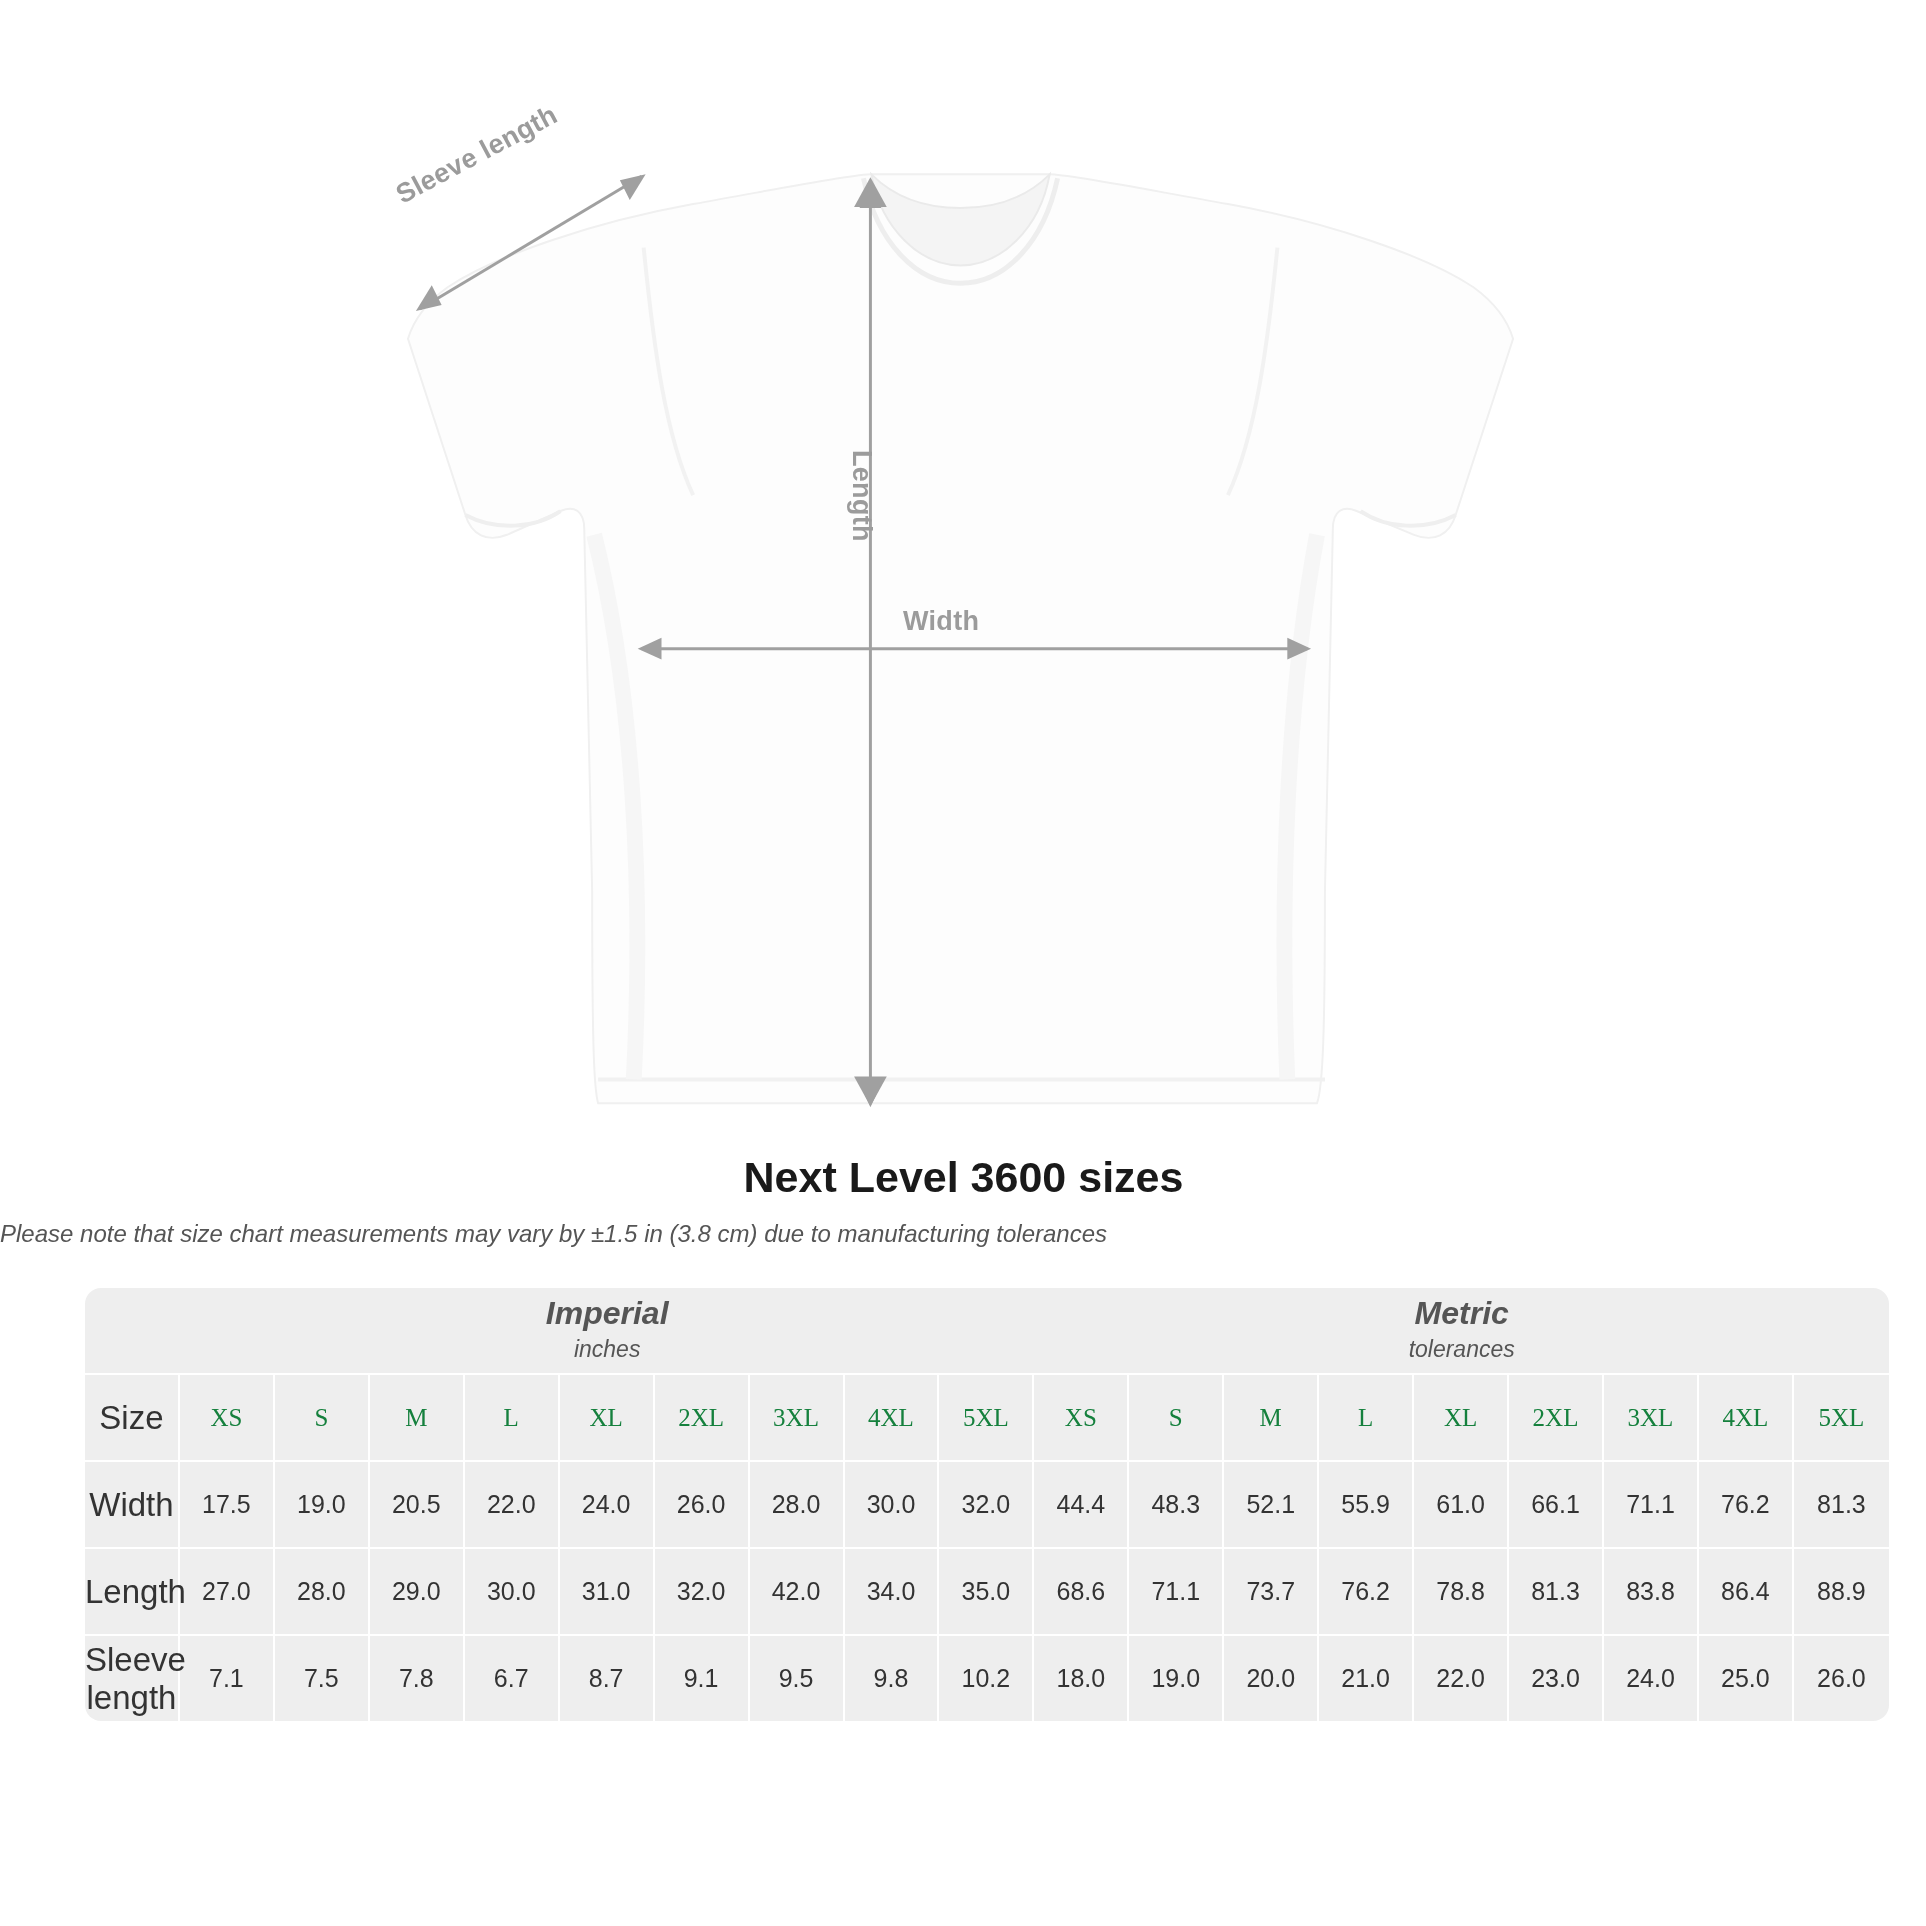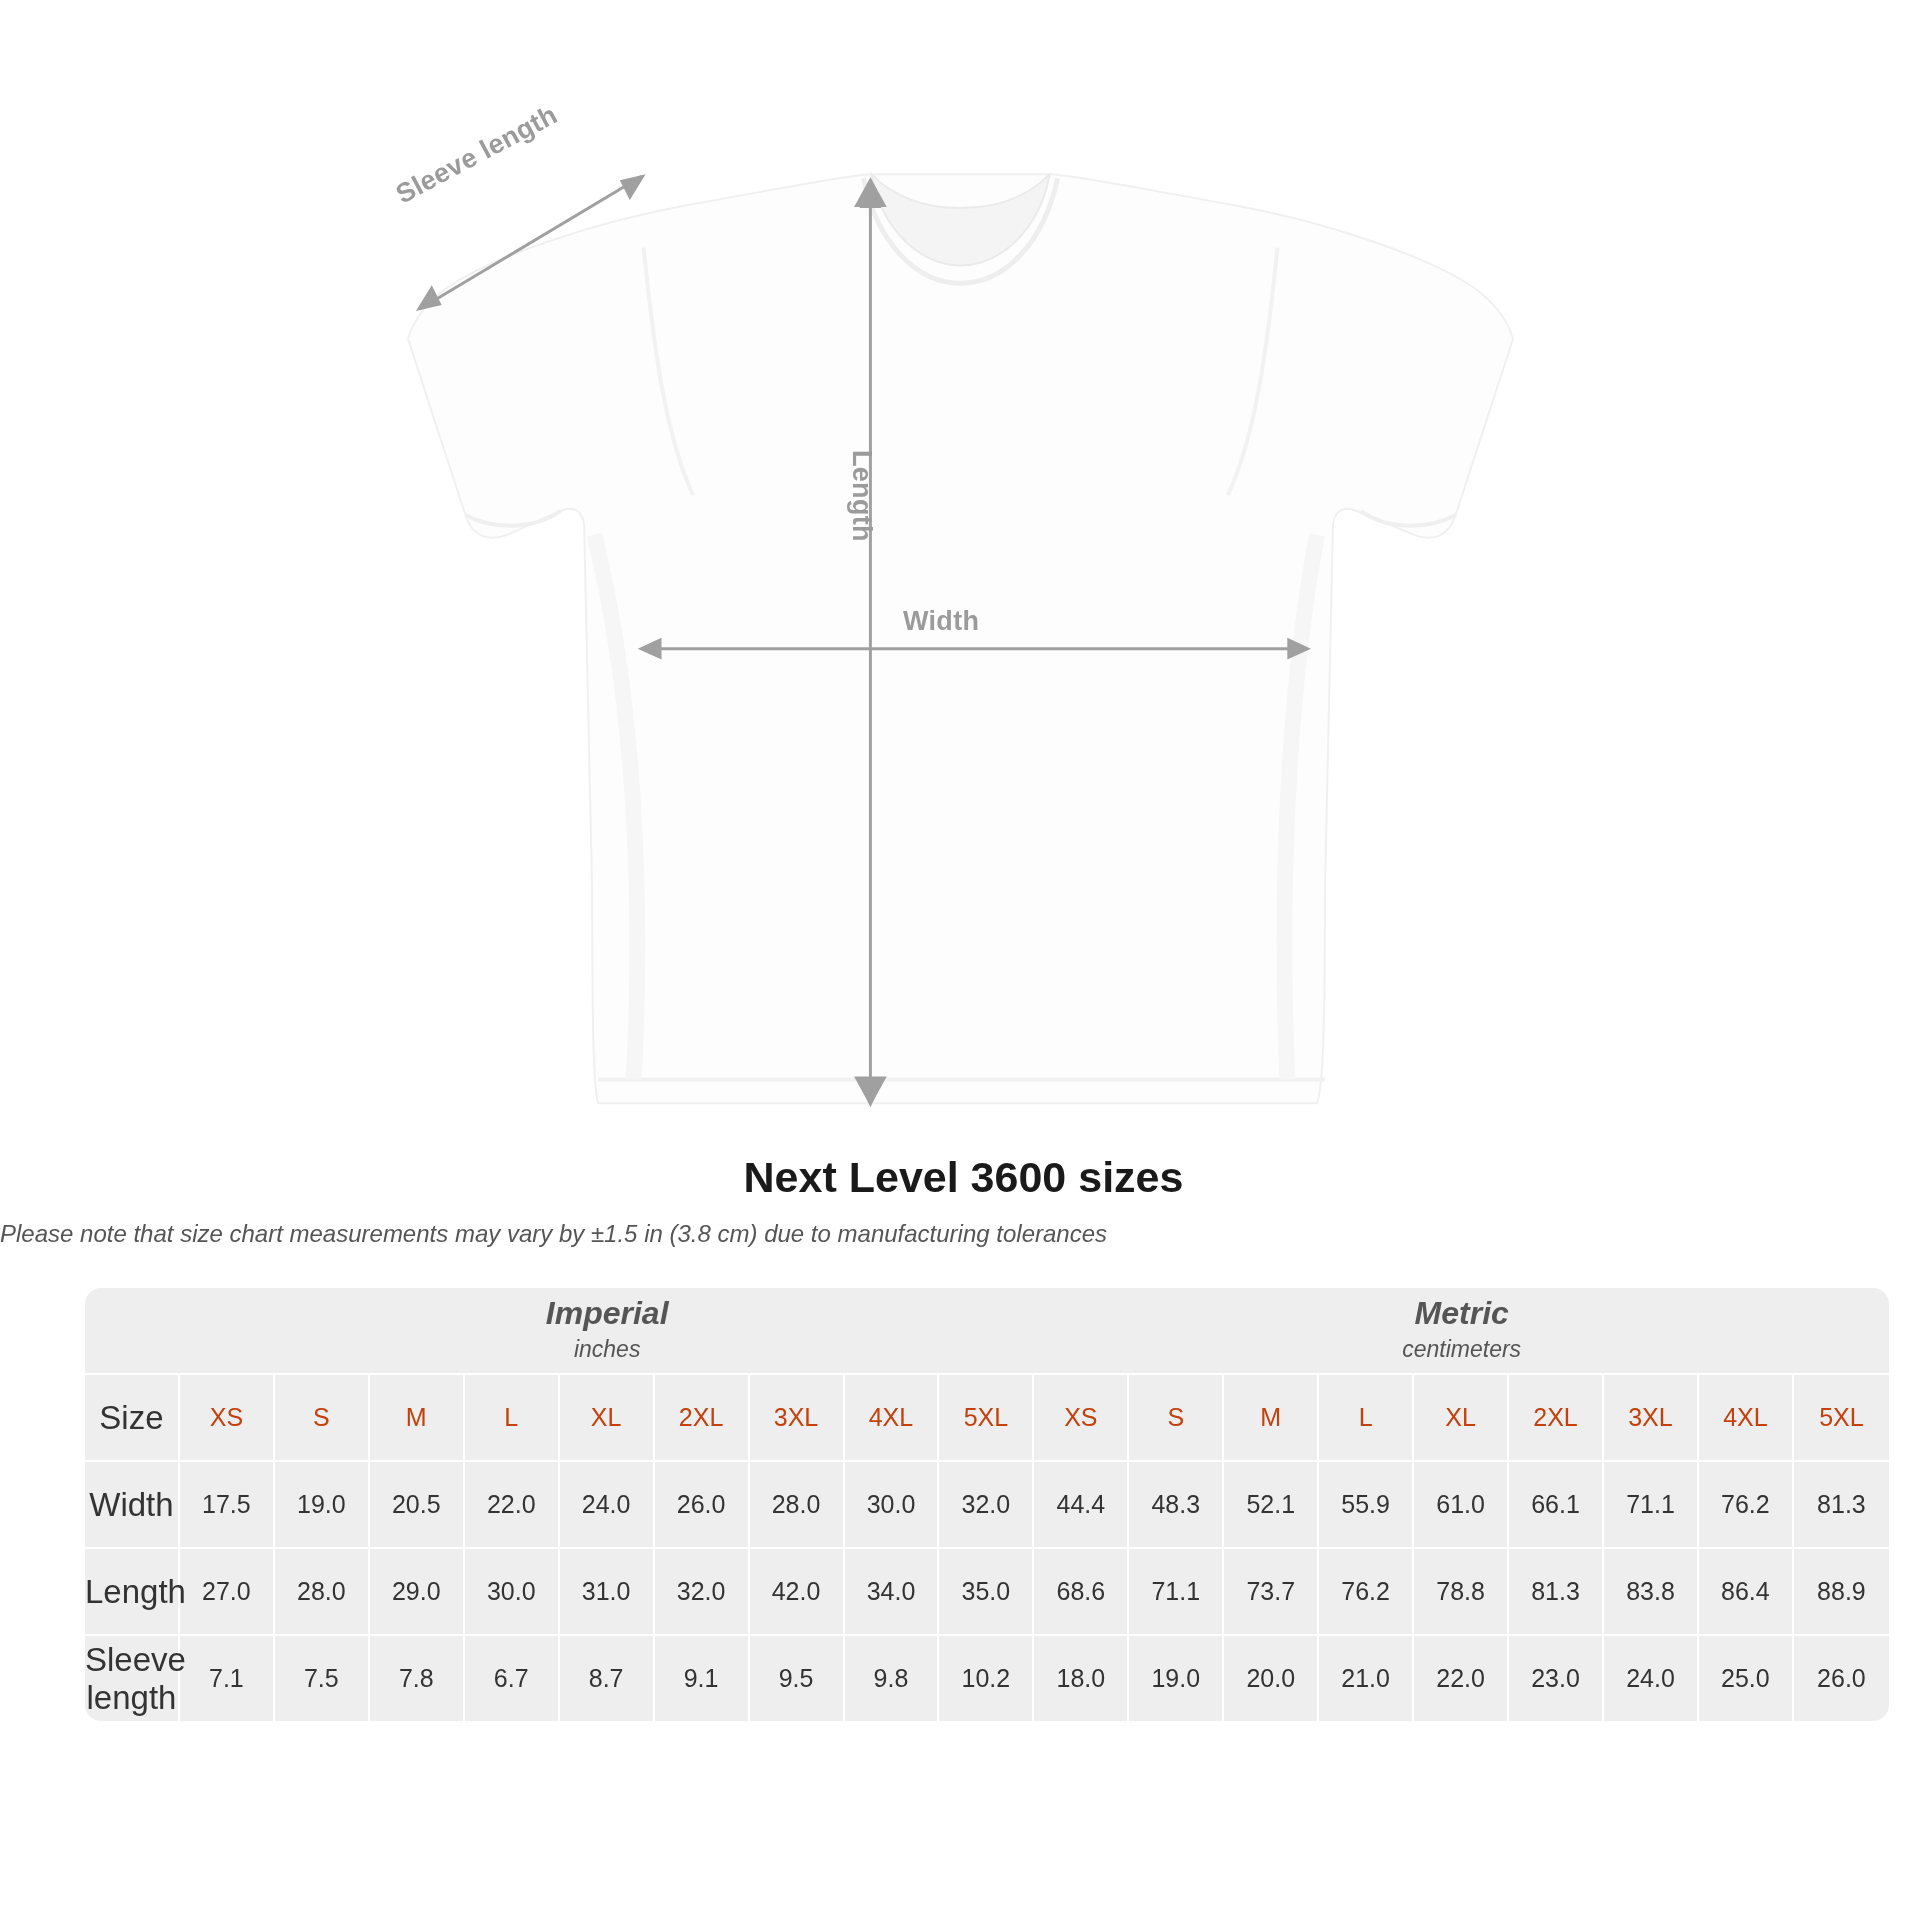--- a/index.html
+++ b/index.html
@@ -125,22 +125,23 @@
   table.size-table tr:last-child td:first-child  { border-bottom-left-radius: 16px; }
   table.size-table tr:last-child td:last-child   { border-bottom-right-radius: 16px; }
 
   .row-head {
     font-weight: bold;
     color: #333333;
     font-size: 33px;
   }
   .col-head {
     font-weight: bold;
-    color: #c2410c;
+    color: #15803d;
     font-size: 25px;
+    font-family: Liberation Serif, serif;
   }
   .val-cell { color: #333333; }
   .row-alt td { background: #f7f7f7; }
 </style>
 </head>
 <body>
 
 <div class="illustration">
 
   <svg class="shirt-svg" width="1927" height="1129" viewBox="0 0 1946 1140">
@@ -225,21 +226,21 @@
     <tbody>
 
       <tr>
         <td class="corner-cell"></td>
         <td class="unit-cell" colspan="9">
           <div class="unit-title">Imperial</div>
           <div class="unit-sub">inches</div>
         </td>
         <td class="unit-cell" colspan="9">
           <div class="unit-title">Metric</div>
-          <div class="unit-sub">centimeters</div>
+          <div class="unit-sub">tolerances</div>
         </td>
       </tr>
 
       <tr class="row-alt">
         <td class="row-head">Size</td>
         <td class="col-head">XS</td>
         <td class="col-head">S</td>
         <td class="col-head">M</td>
         <td class="col-head">L</td>
         <td class="col-head">XL</td>

